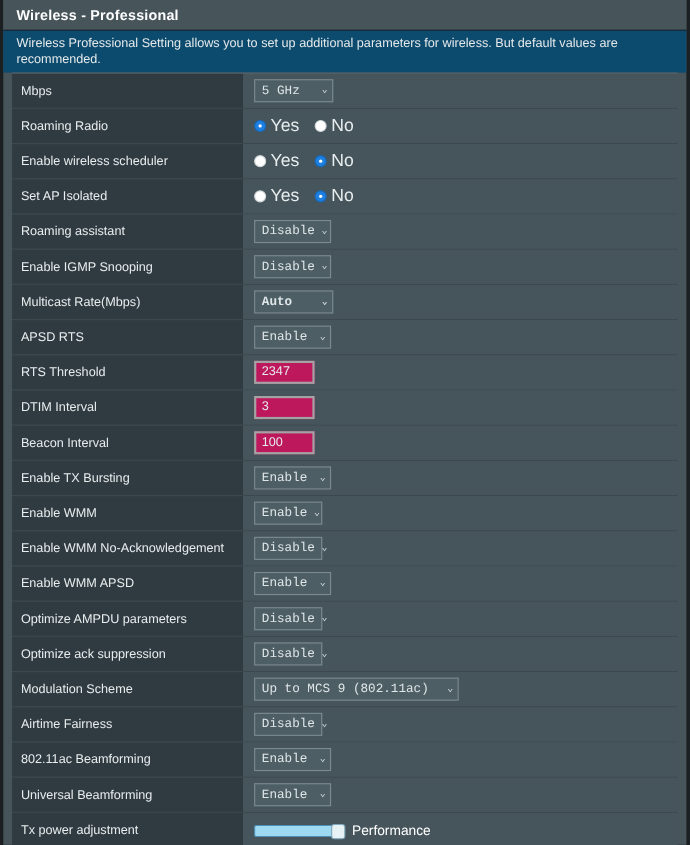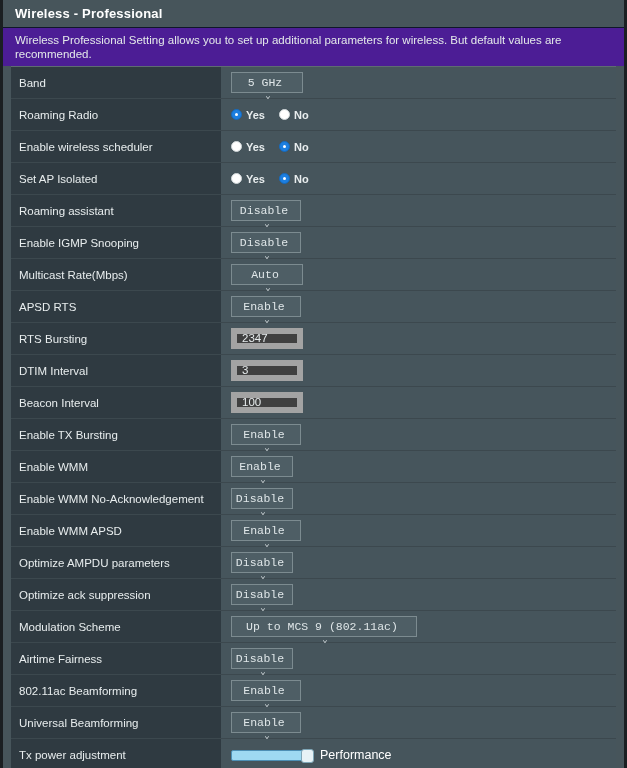--- a/index.html
+++ b/index.html
@@ -42,21 +42,21 @@
     letter-spacing: .2px;
   }
 
   
   #desc {
     height: 38px;
     display: flex;
     align-items: center;
     padding: 0 12px;
     box-sizing: border-box;
-    background: #4c1d95;
+    background: #0c4a6e;
   }
   #desc .text {
     color: #e4e9ea;
     font-size: 11.5px;
     line-height: 14px;
   }
 
   
   #table {
     margin: 0 8px 0 8px;
@@ -104,44 +104,43 @@
     font-size: 11.5px;
     height: 21px;
     line-height: 19px;
     padding: 0 4px 0 6px;
     box-sizing: border-box;
     display: inline-flex;
     align-items: center;
     justify-content: space-between;
     white-space: nowrap;
     cursor: pointer;
-    flex-direction: column;
   }
   .sel .cap { margin-right: 6px; }
   .sel .chev {
     font-size: 9px;
     line-height: 1;
     color: #dfe6e8;
   }
   .sel.w-band { width: 72px; }
   .sel.w-std  { width: 70px; }
-  .sel.w-auto { width: 72px; }
+  .sel.w-auto { width: 72px; font-weight: bold; }
   .sel.w-tight{ width: 62px; }
   .sel.w-wide { width: 186px; }
 
   
   .txt {
-    background: #404040;
-    border: 6px solid #a3a3a3;
+    background: #be185d;
+    border: 2px solid #a3a3a3;
     color: #e6ebec;
     font-family: "Liberation Sans", sans-serif;
     font-size: 11.5px;
     height: 21px;
     line-height: 19px;
-    width: 72px;
+    width: 55px;
     padding: 0 5px;
     box-sizing: border-box;
     display: inline-flex;
     align-items: center;
     cursor: text;
   }
 
   
   .radios { display: flex; align-items: center; }
   .radio-opt {
@@ -168,22 +167,21 @@
   .dot.on::after {
     content: "";
     position: absolute;
     left: 3px; top: 3px;
     width: 3px; height: 3px;
     border-radius: 50%;
     background: #ffffff;
   }
   .radio-opt .rl {
     color: #e8edee;
-    font-size: 11px;
-    font-weight: bold;
+    font-size: 16px;
   }
 
   
   .slider-wrap { display: flex; align-items: center; }
   .slider {
     position: relative;
     width: 78px;
     height: 11px;
     background: #9ed9f2;
     border: 1px solid #4d8fb5;
@@ -218,21 +216,21 @@
     <span class="title">Wireless - Professional</span>
   </div>
 
   <div id="desc">
     <span class="text">Wireless Professional Setting allows you to set up additional parameters for wireless. But default values are recommended.</span>
   </div>
 
   <div id="table">
       <div class="row">
         <div class="cell-label">
-          <span class="lbl">Band</span>
+          <span class="lbl">Mbps</span>
         </div>
         <div class="cell-value">
           <div class="sel w-band">
             <span class="cap">5 GHz</span>
             <span class="chev">⌄</span>
           </div>
         </div>
       </div>
       <div class="row">
         <div class="cell-label">
@@ -324,21 +322,21 @@
         </div>
         <div class="cell-value">
           <div class="sel w-std">
             <span class="cap">Enable</span>
             <span class="chev">⌄</span>
           </div>
         </div>
       </div>
       <div class="row">
         <div class="cell-label">
-          <span class="lbl">RTS Bursting</span>
+          <span class="lbl">RTS Threshold</span>
         </div>
         <div class="cell-value">
           <div class="txt">
             <span>2347</span>
           </div>
         </div>
       </div>
       <div class="row">
         <div class="cell-label">
           <span class="lbl">DTIM Interval</span>

